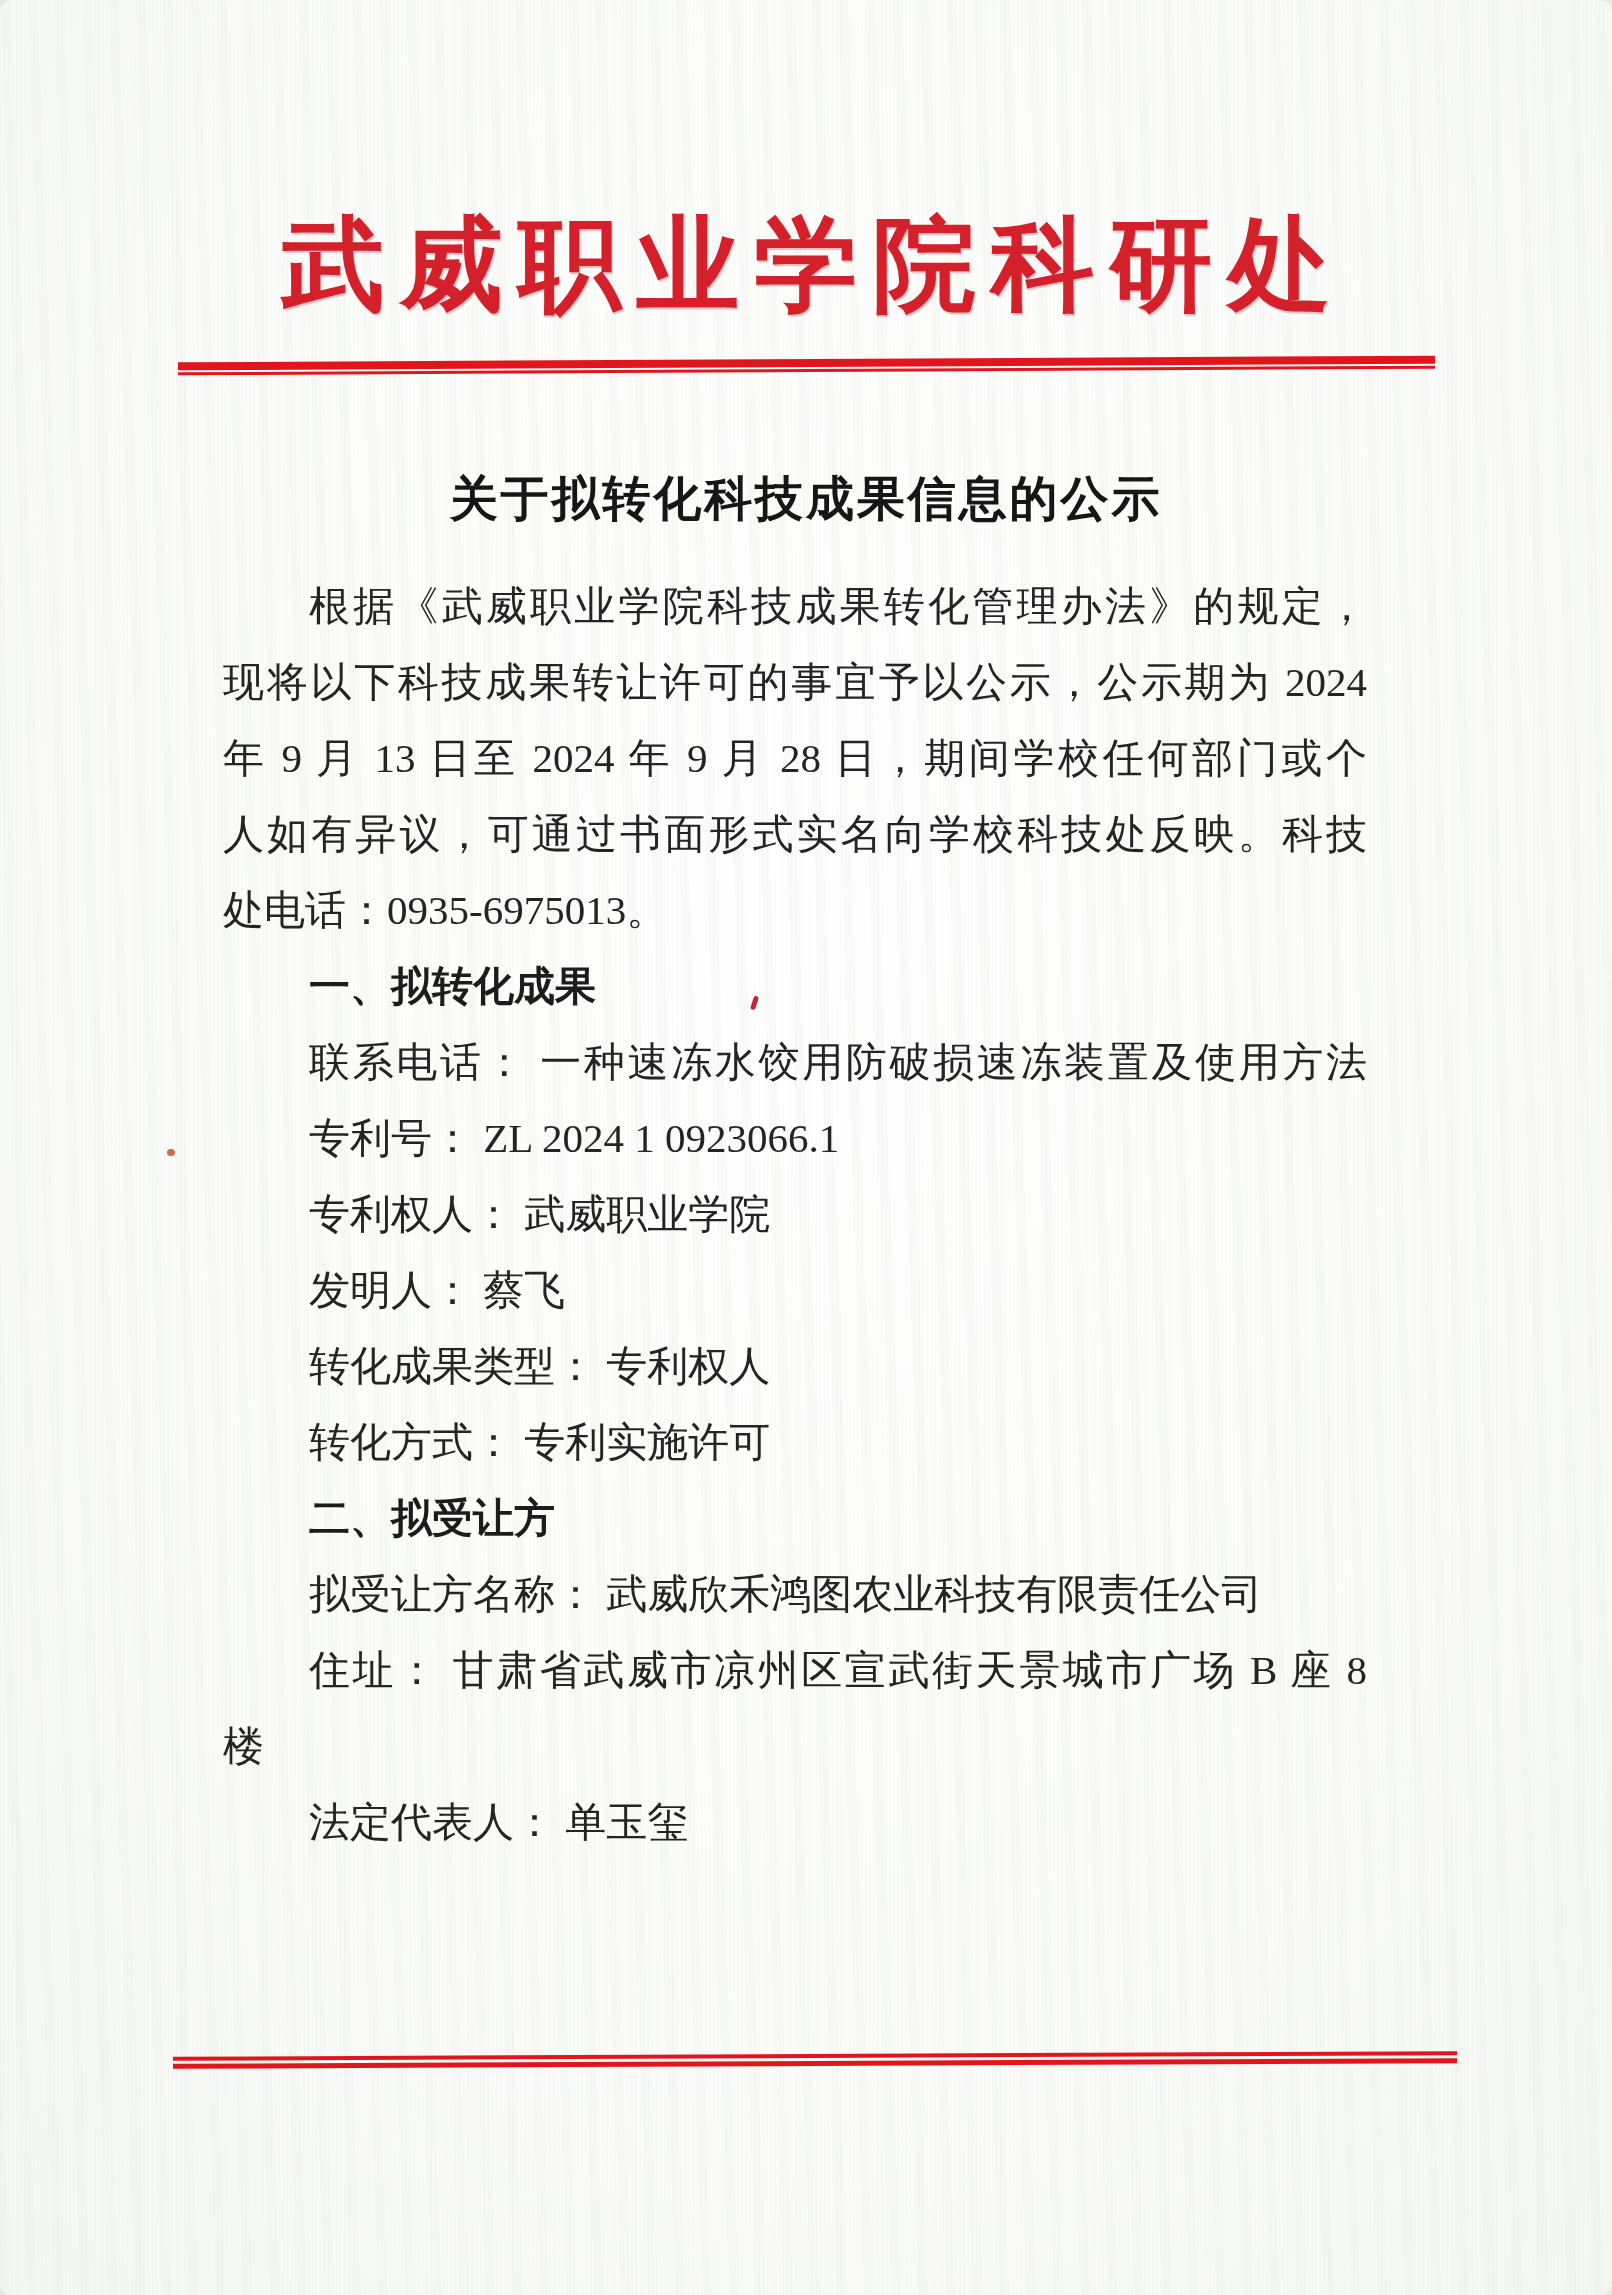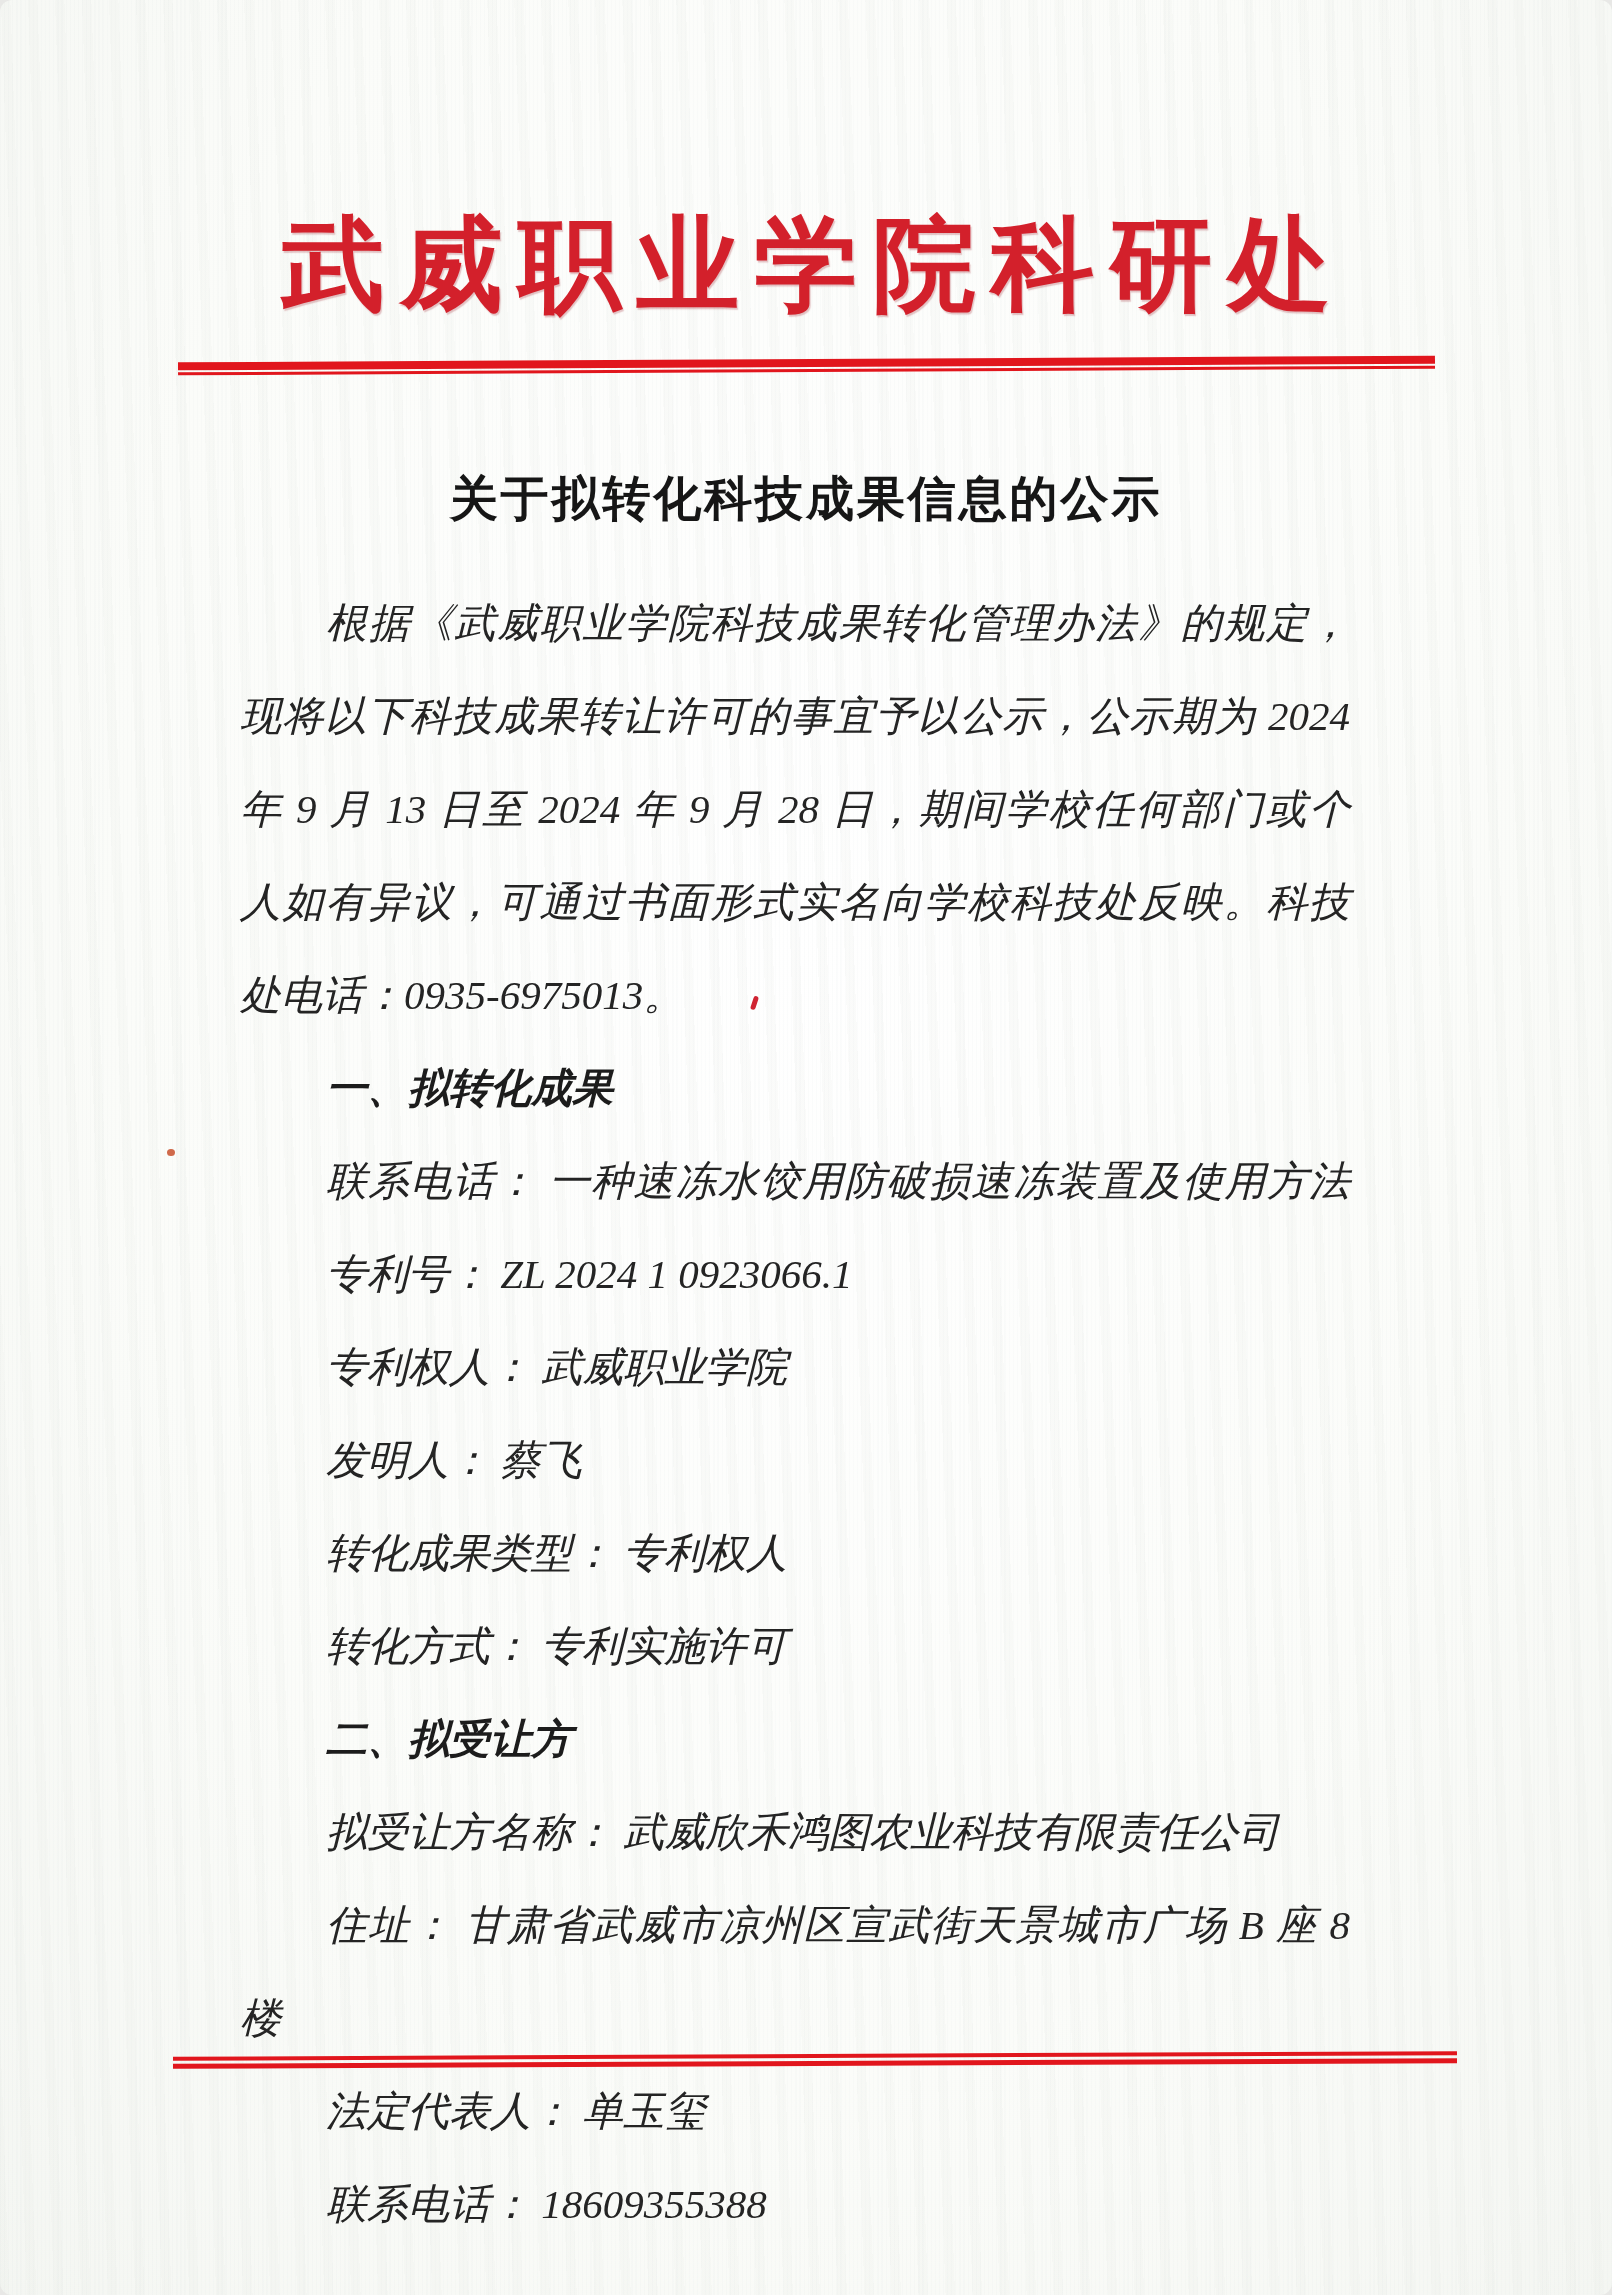--- a/index.html
+++ b/index.html
@@ -64,21 +64,21 @@
   
   .body-block {
     position: absolute;
     left: 223px;
     top: 568px;
     width: 1144px;
     font-size: 41px;
     line-height: 76px;
     color: #242424;
   }
-  .body-block p { margin: 17px; font-style: italic; }
+  .body-block p { margin: 0; }
   .indent { text-indent: 86px; }
   .fill { text-align: justify; text-align-last: justify; }
   .bold { font-weight: bold; color: #1c1c1c; }
 
   
   .speck-1 {
     position: absolute; left: 752px; top: 996px;
     width: 5.3px; height: 14px; border-radius: 2.9px;
     background: #cf2332; transform: rotate(18deg);
   }
@@ -114,21 +114,20 @@
     <p class="indent">专利号： ZL 2024 1 0923066.1</p>
     <p class="indent">专利权人： 武威职业学院</p>
     <p class="indent">发明人： 蔡飞</p>
     <p class="indent">转化成果类型： 专利权人</p>
     <p class="indent">转化方式： 专利实施许可</p>
     <p class="indent bold">二、拟受让方</p>
     <p class="indent">拟受让方名称： 武威欣禾鸿图农业科技有限责任公司</p>
     <p class="indent fill">住址： 甘肃省武威市凉州区宣武街天景城市广场 B 座 8</p>
     <p>楼</p>
     <p class="indent">法定代表人： 单玉玺</p>
-    <p class="indent">联系电话： 18609355388</p>
   </main>
 
   <div class="rule rule-bottom">
     <div class="bar thin" style="background-color: rgb(225, 22, 29);"></div>
     <div class="bar gap"></div>
     <div class="bar thick" style="background-color: rgb(225, 22, 29);"></div>
   </div>
 
   <span class="speck-1"></span>
   <span class="speck-2"></span>

